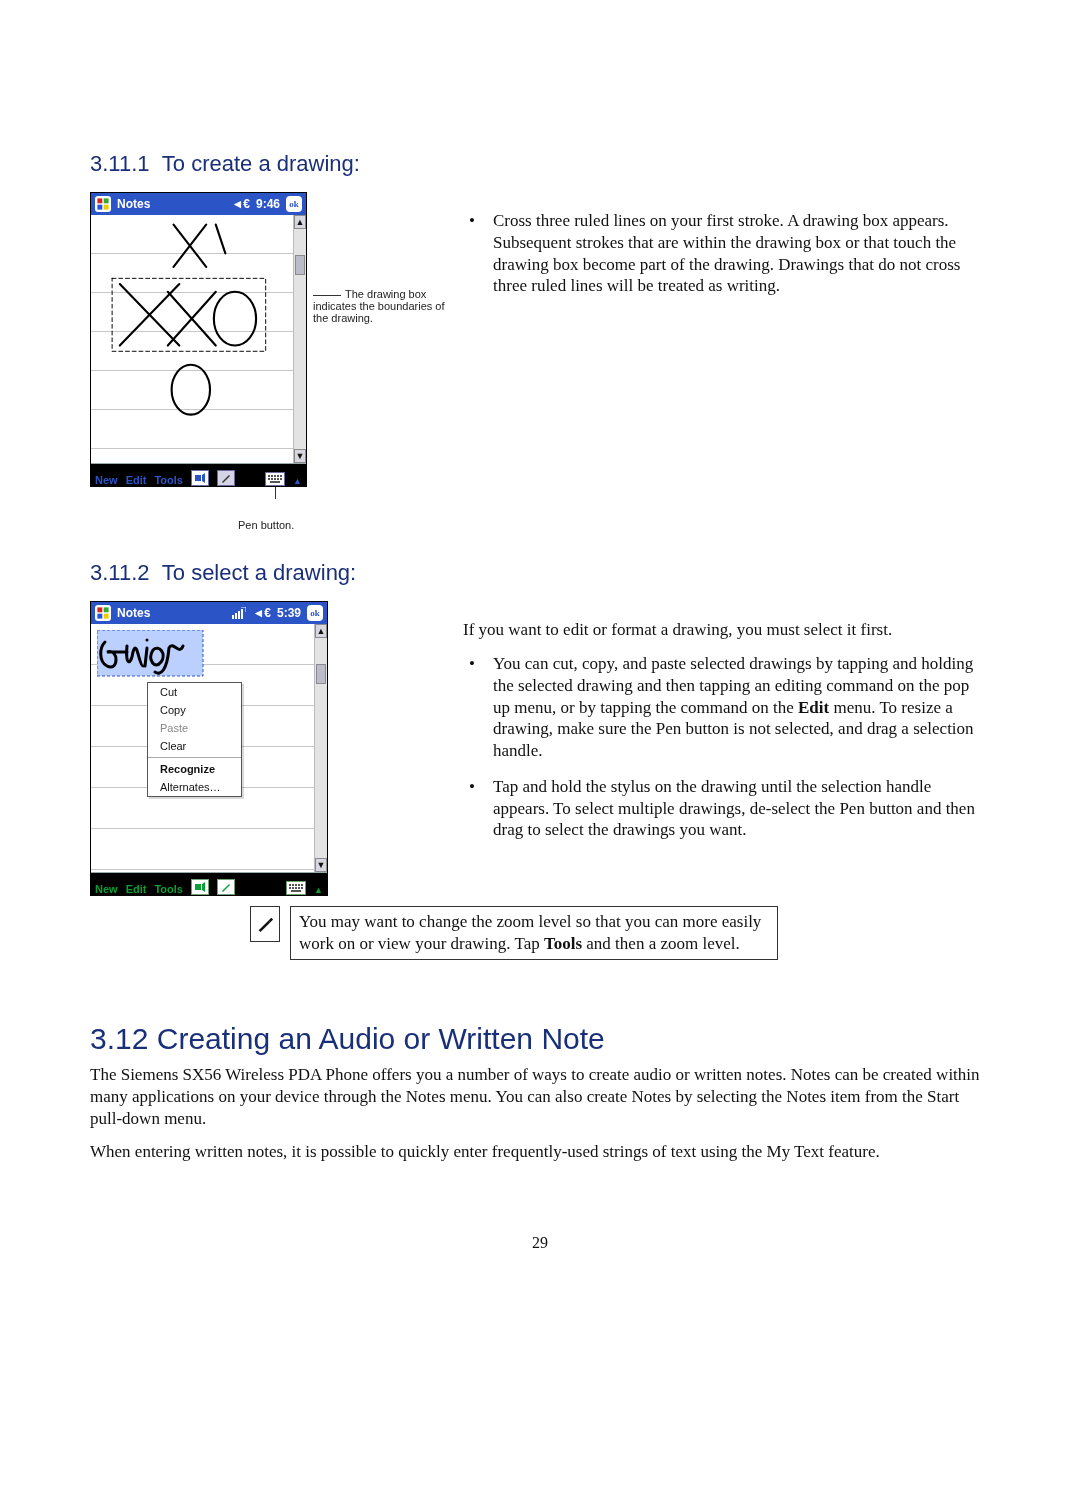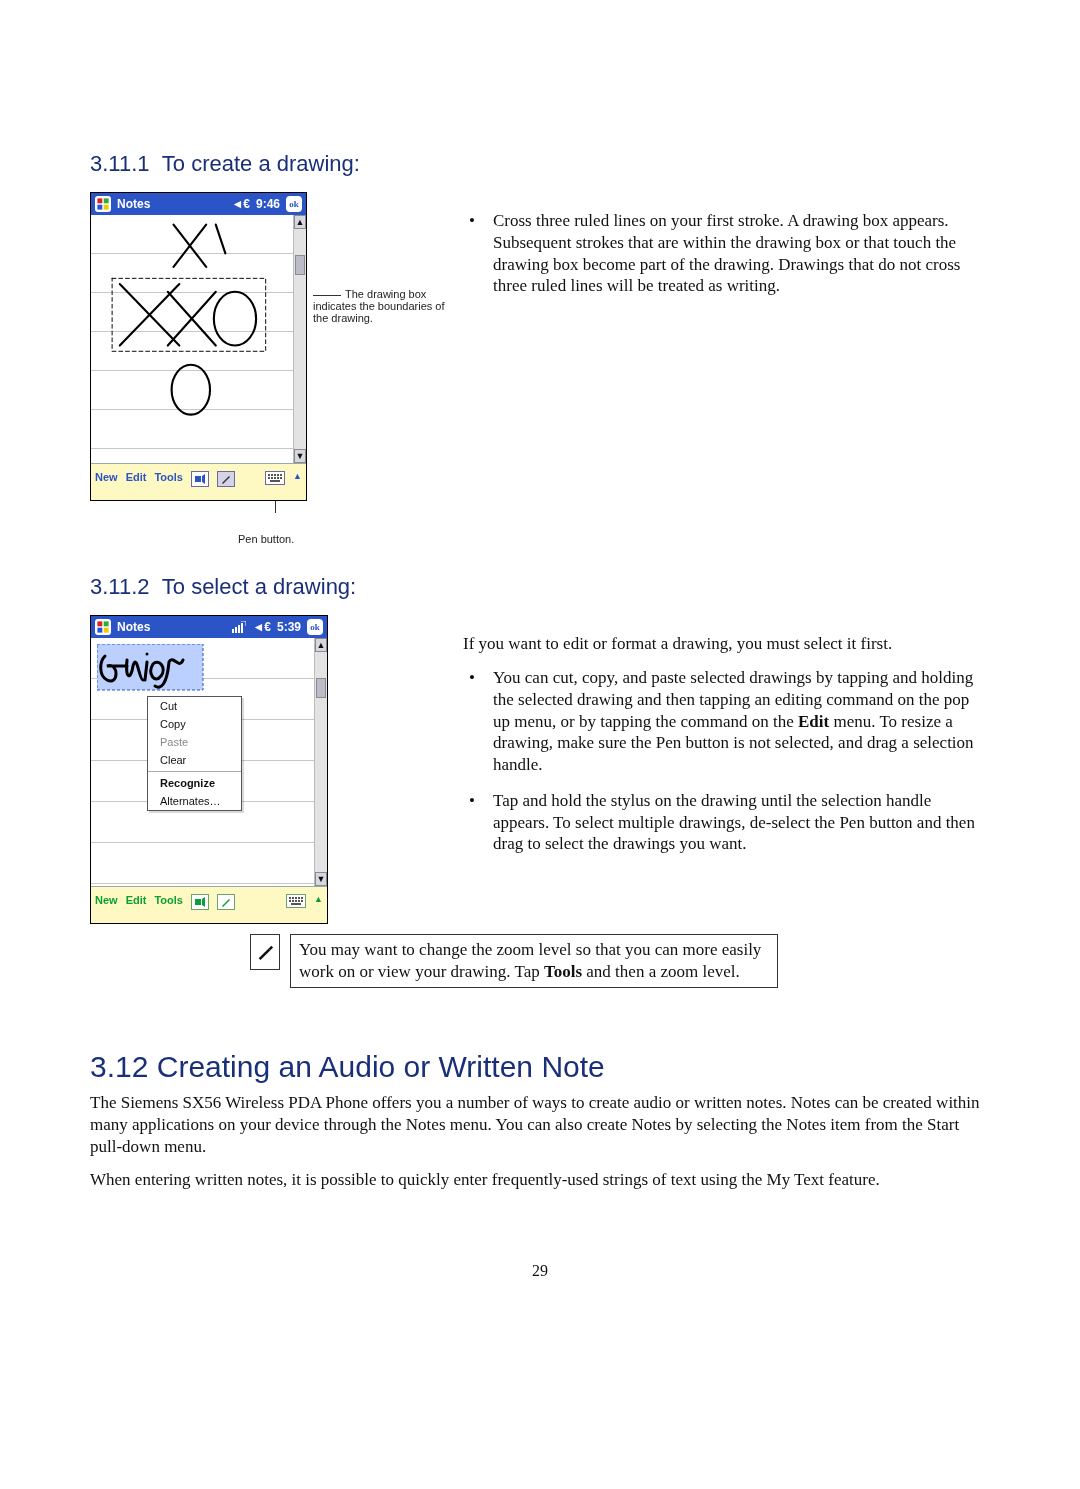--- a/index.html
+++ b/index.html
@@ -36,23 +36,23 @@
   .pda .titlebar{display:flex;align-items:center;gap:6px;height:22px;
     background:var(--pda-blue);color:#fff;font:bold 12px Tahoma,Arial;
     padding:0 4px}
   .pda .titlebar .start{width:16px;height:16px;background:#fff;
     border-radius:3px;display:flex;align-items:center;justify-content:center}
   .pda .titlebar .start svg{width:14px;height:14px}
   .pda .titlebar .spacer{flex:1}
   .pda .titlebar .ok{width:16px;height:16px;border-radius:4px;background:#fff;
     color:var(--pda-blue);font:bold 9px Tahoma;display:flex;
     align-items:center;justify-content:center}
-  .pda .menubar{display:flex;align-items:flex-start;height:22px;
-    border-top:1px solid #9aa;background:#fef9c3;font:11px Tahoma,Arial;
-    color:var(--pda-blue);gap:8px;padding:7px 4px}
+  .pda .menubar{display:flex;align-items:flex-end;height:22px;
+    border-top:1px solid #9aa;background:#000000;font:11px Tahoma,Arial;
+    color:var(--pda-blue);gap:8px;padding:0 4px}
   .pda .menubar .item{color:var(--pda-blue);font-weight:bold}
 
   
   .pda .canvas1{position:relative;height:248px;background:#fff;overflow:hidden}
   .pda .canvas1 .rules{position:absolute;inset:0;
     background:repeating-linear-gradient(to bottom,
       transparent 0,transparent 38px,var(--ruled) 38px,var(--ruled) 39px)}
   .pda .canvas1 svg.draw{position:absolute;inset:0}
   .pda .canvas1 .scrolltrack{position:absolute;right:0;top:0;bottom:0;width:12px;
     background:#e3e3e3;border-left:1px solid #bbb}

